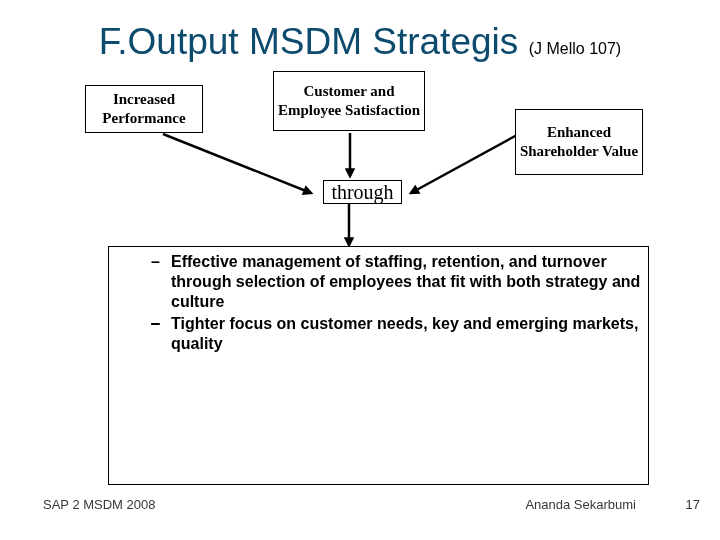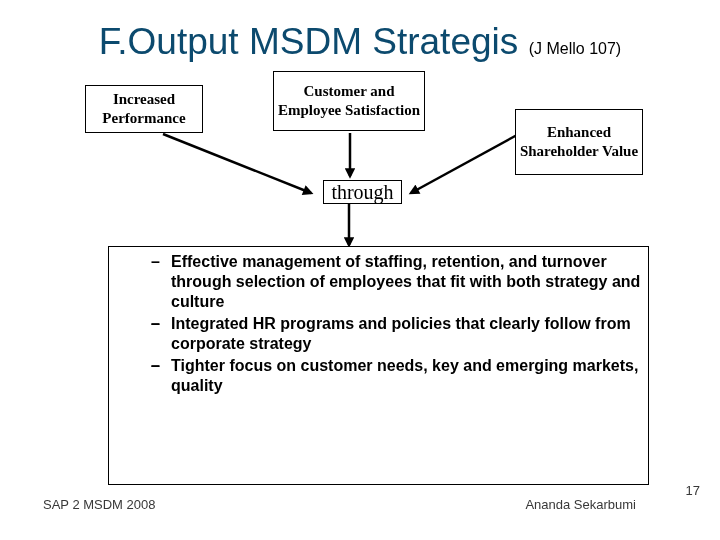--- a/index.html
+++ b/index.html
@@ -62,21 +62,21 @@
     list-style: none; margin: 5px 0 0 0; padding: 0;
     font-size: 16px; line-height: 20px; font-weight: bold;
   }
   .bullets li { position: relative; padding-left: 62px; padding-right: 2px; margin-bottom: 2px; }
   .bullets .dash { position: absolute; left: 42px; top: 0; }
 
   
   .footer-item { position: absolute; font-size: 13px; color: #383838; }
   .footer-left   { left: 43px; top: 497px; text-align: right; }
   .footer-center { left: 0; top: 497px; width: 636px; text-align: right; }
-  .footer-right  { right: 20px; top: 483px; }
+  .footer-right  { right: 20px; top: 497px; }
 </style>
 </head>
 <body>
 
 <div class="slide">
 
   <div class="title-wrap">
     <span class="title-main">F.Output MSDM Strategis</span>
     <span class="title-suffix">(J Mello 107)</span>
   </div>
@@ -103,21 +103,20 @@
     <ul class="bullets">
       <li>
         <span class="dash">–</span>
         <span>Effective management of staffing, retention, and turnover through selection of employees that fit with both strategy and culture</span>
       </li>
       <li>
         <span class="dash">–</span>
       </li>
       <li>
         <span class="dash">–</span>
-        <span>Integrated HR programs and policies that clearly follow from corporate strategy</span>
       </li>
       <li>
         <span class="dash">–</span>
       </li>
       <li>
         <span class="dash">–</span>
         <span>Tighter focus on customer needs, key and emerging markets, quality</span>
       </li>
     </ul>
   </div>

